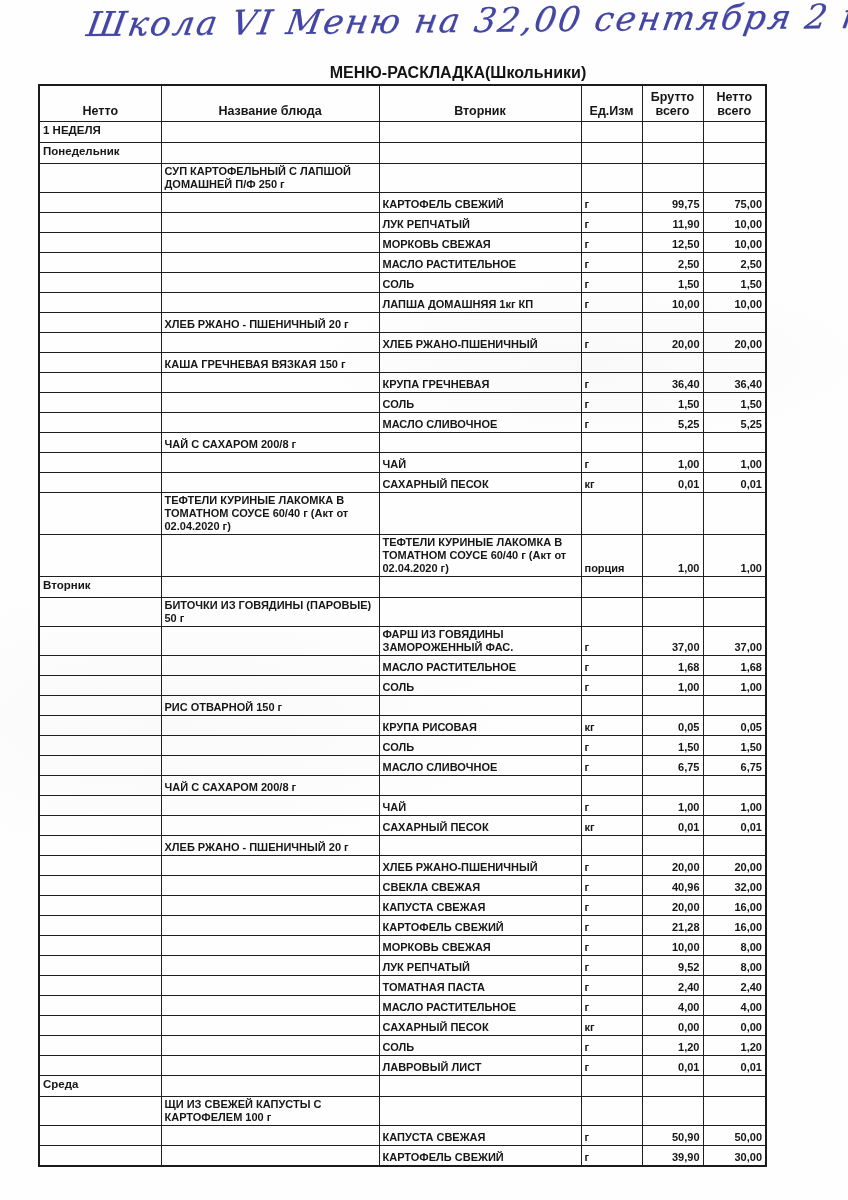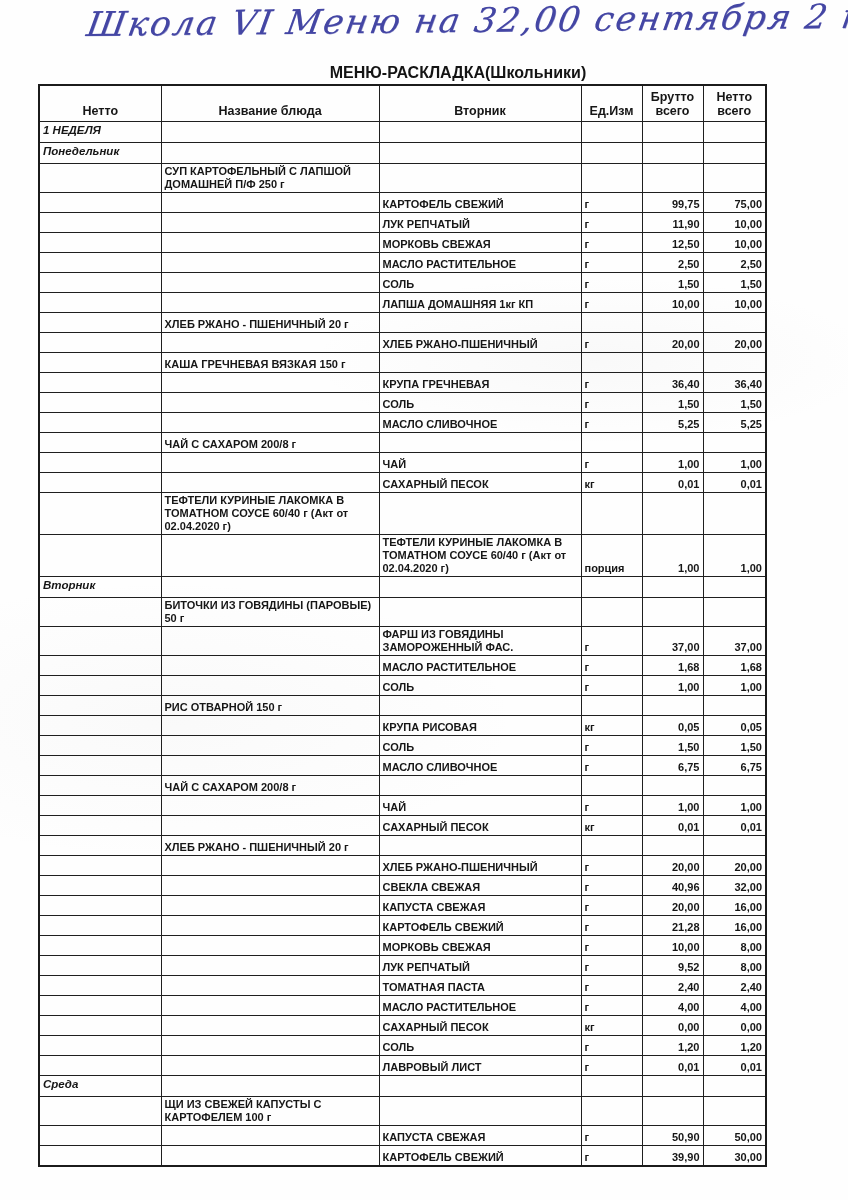--- a/index.html
+++ b/index.html
@@ -70,21 +70,21 @@
   th.h-unit { vertical-align: middle; }
   th.h-brutto, th.h-netto {
     vertical-align: middle;
     text-align: center;
     padding: 1px 4px;
   }
   table.menu td {
     height: 17px;
     vertical-align: bottom;
   }
-  td.c-group { font-size: 11.5px; font-style: italic; }
+  td.c-group { font-size: 11.5px; }
   td.c-dish  { padding-right: 10px; padding-top: 2px; vertical-align: top; margin-left: 32px; }
   td.c-unit  { font-size: 10.5px; }
   td.c-brutto, td.c-netto {
     text-align: right;
     padding-right: 5px;
   }
   tr.week-row td, tr.day-row td { vertical-align: top; padding-top: 2px; font-size: 11.5px; }
 </style>
 </head>
 <body>

